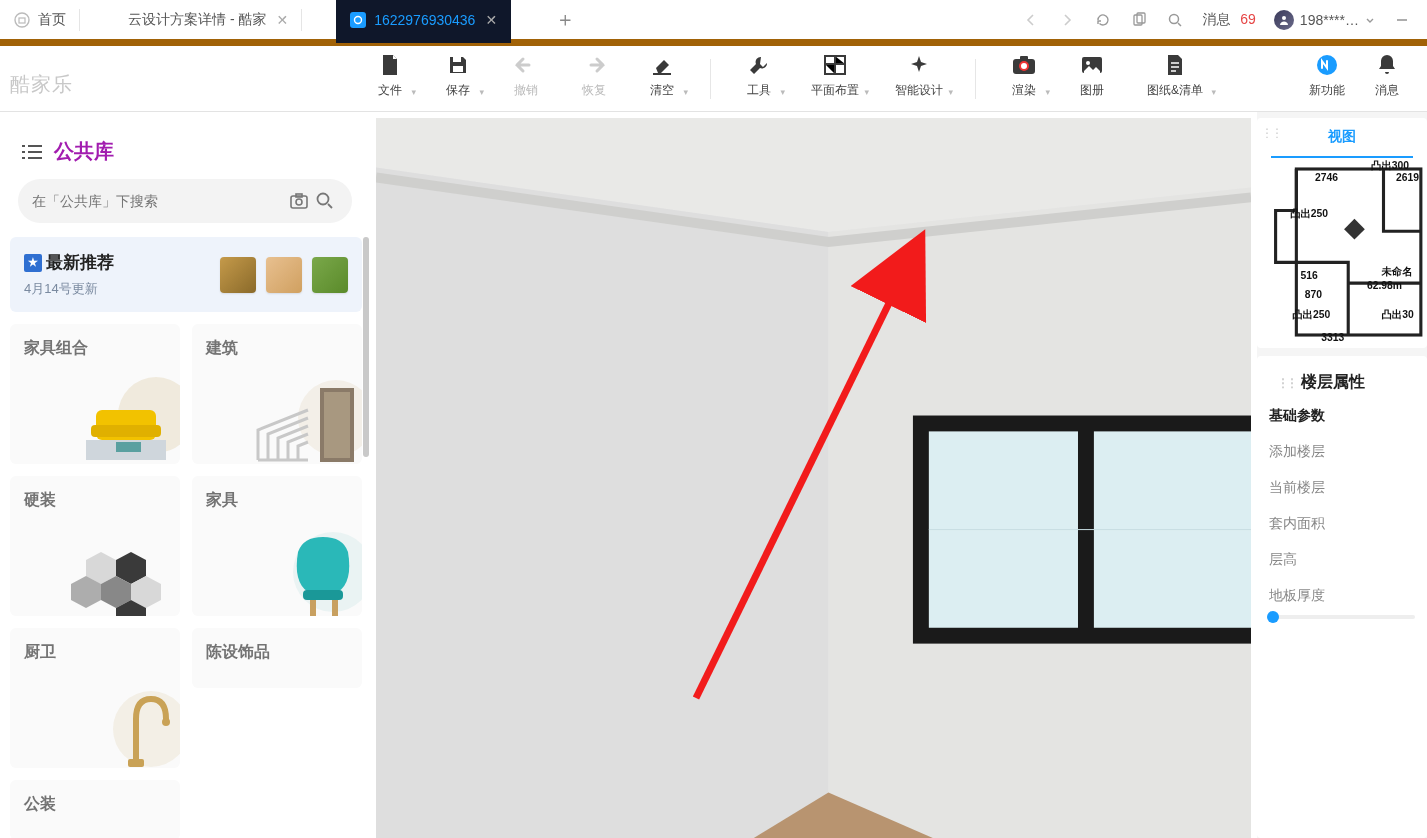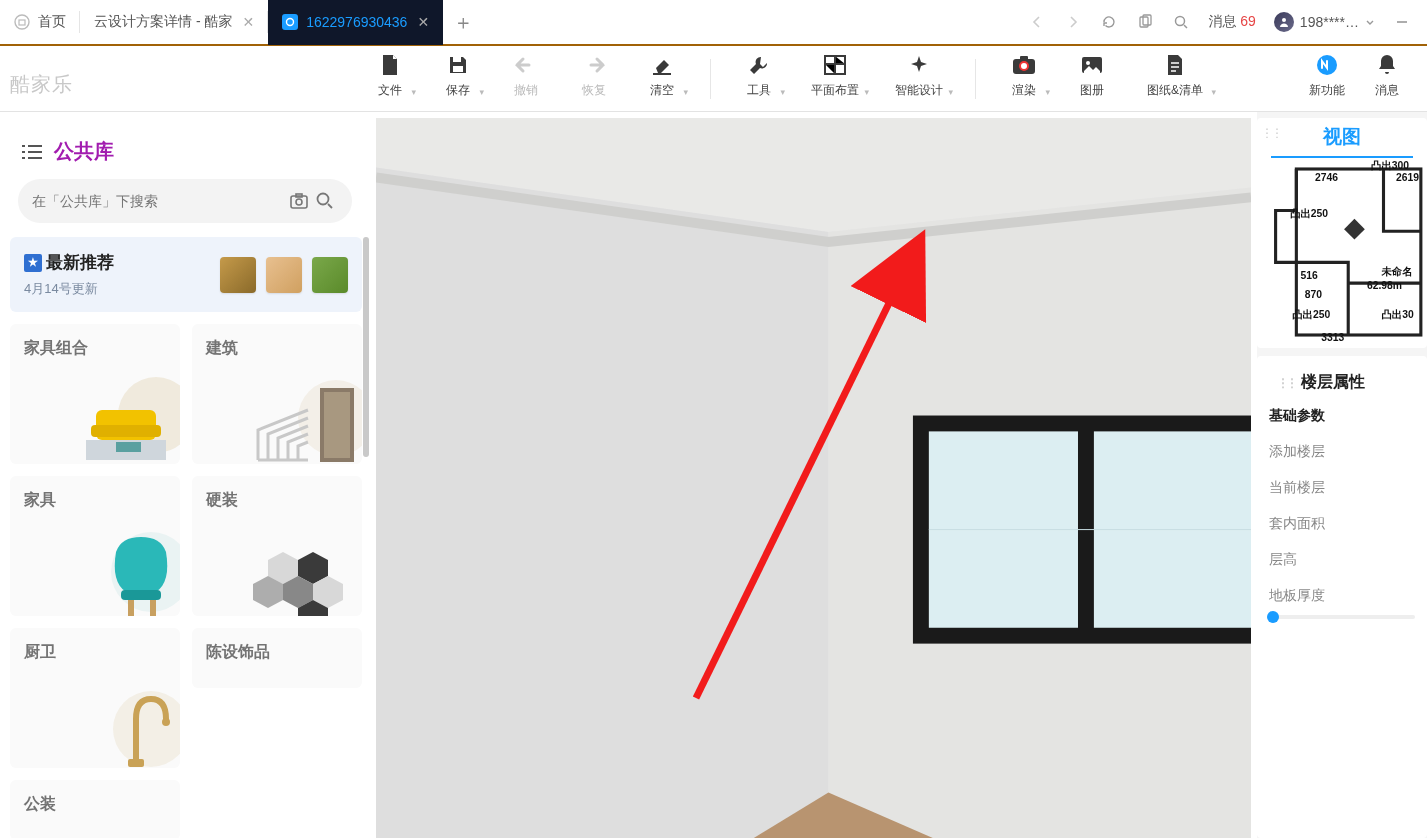--- a/index.html
+++ b/index.html
@@ -1,30 +1,30 @@
 <!DOCTYPE html>
 <html><head>
 <meta charset="utf-8">
 <style>
 * { margin: 0; padding: 0; box-sizing: border-box; font-family: "Microsoft YaHei", "PingFang SC", sans-serif; }
 body { width: 1427px; height: 838px; overflow: hidden; background: #f5f5f5; position: relative; }
 
 
-.tabbar { height: 46px; background: #fff; display: flex; align-items: center; border-bottom: 2px solid #a16207; }
+.tabbar { height: 46px; background: #fff; display: flex; align-items: center; border-bottom: 7px solid #a16207; gap: 34px; }
 .tab { height: 46px; display: flex; align-items: center; padding: 0 14px; font-size: 14px; color: #555; position: relative; }
 .tab .close { margin-left: 10px; color: #aaa; font-size: 14px; }
 .tab .ticon { width: 16px; height: 16px; border-radius: 50%; margin-right: 8px; display:inline-flex; align-items:center; justify-content:center; }
 .tab.active { background: #0f172a; align-items: center; }
 .tab.active .label { color: #1a9cff; font-weight: 500; }
 .tab.sep::after { content:""; position:absolute; right:0; top:12px; bottom:12px; width:1px; background:#e5e5e5; }
 .tabbar .plus { width: 40px; text-align:center; color:#888; font-size:20px; }
 .tabbar .right { margin-left:auto; display:flex; align-items:center; gap:18px; padding-right:16px; color:#888; }
 .tabbar .right .icon { width:18px; height:18px; display:inline-flex; align-items:center; justify-content:center; }
 .tabbar .msg { font-size:14px; color:#555; }
-.tabbar .msg .count { color:#e64545; margin-left:0; }
+.tabbar .msg .count { color:#e64545; margin-left:6px; }
 .tabbar .user { display:flex; align-items:center; gap:6px; font-size:14px; color:#555; }
 .tabbar .avatar { width:20px; height:20px; border-radius:50%; background:linear-gradient(135deg,#3a3a5a,#6a6a8a); display:inline-flex; align-items:center; justify-content:center; }
 
 
 .toolbar { height: 66px; background:#fff; border-bottom:1px solid #e3e3e3; display:flex; align-items:center; }
 .toolbar .brand { width: 140px; padding-left:10px; font-size:20px; color:#c8c8c8; font-weight:500; letter-spacing:1px; position:relative; top:6px; }
 .toolbar .tools { display:flex; align-items:flex-start; gap:8px; margin-left:220px; }
 .toolbtn { width:60px; display:flex; flex-direction:column; align-items:center; justify-content:flex-end; font-size:12px; color:#444; position:relative; padding-bottom:6px; }
 .toolbtn .ticon { width:26px; height:26px; display:flex; align-items:center; justify-content:center; margin-bottom:4px; }
 .toolbtn.wide { width:76px; }
@@ -59,21 +59,21 @@
 
 
 .canvas { flex:1; position:relative; background:#fff; }
 .scene { position:absolute; inset:6px 6px 0 6px; background:#e6e6e6; overflow:hidden; }
 .arrow { position:absolute; }
 
 
 .rightcol { width:170px; display:flex; flex-direction:column; gap:8px; padding:6px 0 0 0; }
 .panel { background:#fff; border-radius:4px; }
 .panel .grip { position:absolute; left:4px; top:8px; color:#ccc; font-size:12px; letter-spacing:-2px; }
-.view-tab { height:40px; display:flex; align-items:center; justify-content:center; font-size:19px; font-weight:600; color:#1a9cff; border-bottom:2px solid #1a9cff; margin:0 14px; }
+.view-tab { height:40px; display:flex; align-items:center; justify-content:center; font-size:14px; font-weight:600; color:#1a9cff; border-bottom:2px solid #1a9cff; margin:0 14px; }
 .minimap { height:230px; position:relative; overflow:hidden; }
 .minimap .floorplan { position:absolute; inset:40px 2px 2px 2px; }
 .props { flex:1; padding:12px 12px; position:relative; }
 .props .ptitle { font-size:16px; font-weight:700; color:#222; margin:4px 0 14px 8px; display:flex; align-items:center; }
 .props .ptitle::before { content:"⋮⋮"; color:#ccc; font-size:12px; margin-right:6px; letter-spacing:-3px; }
 .props .section { font-size:14px; font-weight:700; color:#222; margin:8px 0 14px 0; }
 .props .row { font-size:14px; color:#888; margin:18px 0; }
 .props .slider { height:4px; background:#eee; border-radius:2px; position:relative; margin-top:-8px; }
 .props .slider .dot { width:12px; height:12px; border-radius:50%; background:#1a9cff; position:absolute; left:-2px; top:-4px; }
 
@@ -362,43 +362,43 @@
           <div class="art">
               <svg viewBox="0 0 120 100">
                 <circle cx="88" cy="48" r="38" fill="#f3efe8"></circle>
                 <rect x="72" y="18" width="34" height="74" fill="#8a7a68"></rect>
                 <rect x="76" y="22" width="26" height="66" fill="#a89880"></rect>
                 <path d="M10 90h50M10 90V60l50-20M20 90V64l40-16M30 90V68l30-12M40 90V72l20-8M50 90V76l10-4" stroke="#c8c8c8" stroke-width="3" fill="none"></path>
               </svg>
             </div>
         </div>
         <div class="card">
-          <div class="title">家具</div>
-          <div class="art">
-              <svg viewBox="0 0 120 100">
-                <circle cx="85" cy="50" r="40" fill="#eaf3f3"></circle>
-                <path d="M50 30q-5 30 10 40h30q15-10 10-40q-5-15-25-15t-25 15z" fill="#2ab8b8"></path>
-                <rect x="55" y="68" width="40" height="10" rx="4" fill="#1a9898"></rect>
-                <rect x="62" y="78" width="6" height="16" fill="#c8a060"></rect>
-                <rect x="84" y="78" width="6" height="16" fill="#c8a060"></rect>
-              </svg>
-            </div>
-        </div>
-        <div class="card">
           <div class="title">硬装</div>
           <div class="art">
               <svg viewBox="0 0 120 100">
                 <g transform="translate(20,30)">
                   <polygon points="15,0 30,8 30,24 15,32 0,24 0,8" fill="#d8d8d8"></polygon>
                   <polygon points="45,0 60,8 60,24 45,32 30,24 30,8" fill="#3a3a3a"></polygon>
                   <polygon points="30,24 45,32 45,48 30,56 15,48 15,32" fill="#888"></polygon>
                   <polygon points="60,24 75,32 75,48 60,56 45,48 45,32" fill="#d8d8d8"></polygon>
                   <polygon points="0,24 15,32 15,48 0,56 -15,48 -15,32" fill="#3a3a3a" opacity=".4"></polygon>
                   <polygon points="45,48 60,56 60,72 45,80 30,72 30,56" fill="#3a3a3a"></polygon>
                 </g>
+              </svg>
+            </div>
+        </div>
+        <div class="card">
+          <div class="title">家具</div>
+          <div class="art">
+              <svg viewBox="0 0 120 100">
+                <circle cx="85" cy="50" r="40" fill="#eaf3f3"></circle>
+                <path d="M50 30q-5 30 10 40h30q15-10 10-40q-5-15-25-15t-25 15z" fill="#2ab8b8"></path>
+                <rect x="55" y="68" width="40" height="10" rx="4" fill="#1a9898"></rect>
+                <rect x="62" y="78" width="6" height="16" fill="#c8a060"></rect>
+                <rect x="84" y="78" width="6" height="16" fill="#c8a060"></rect>
               </svg>
             </div>
         </div>
         <div class="card">
           <div class="title">厨卫</div>
           <div class="art">
               <svg viewBox="0 0 120 100">
                 <circle cx="85" cy="55" r="38" fill="#f3efe6"></circle>
                 <path d="M70 85V45q0-20 15-20t15 20" fill="none" stroke="#c9a256" stroke-width="6" stroke-linecap="round"></path>
                 <rect x="62" y="85" width="16" height="8" rx="2" fill="#c9a256"></rect>

